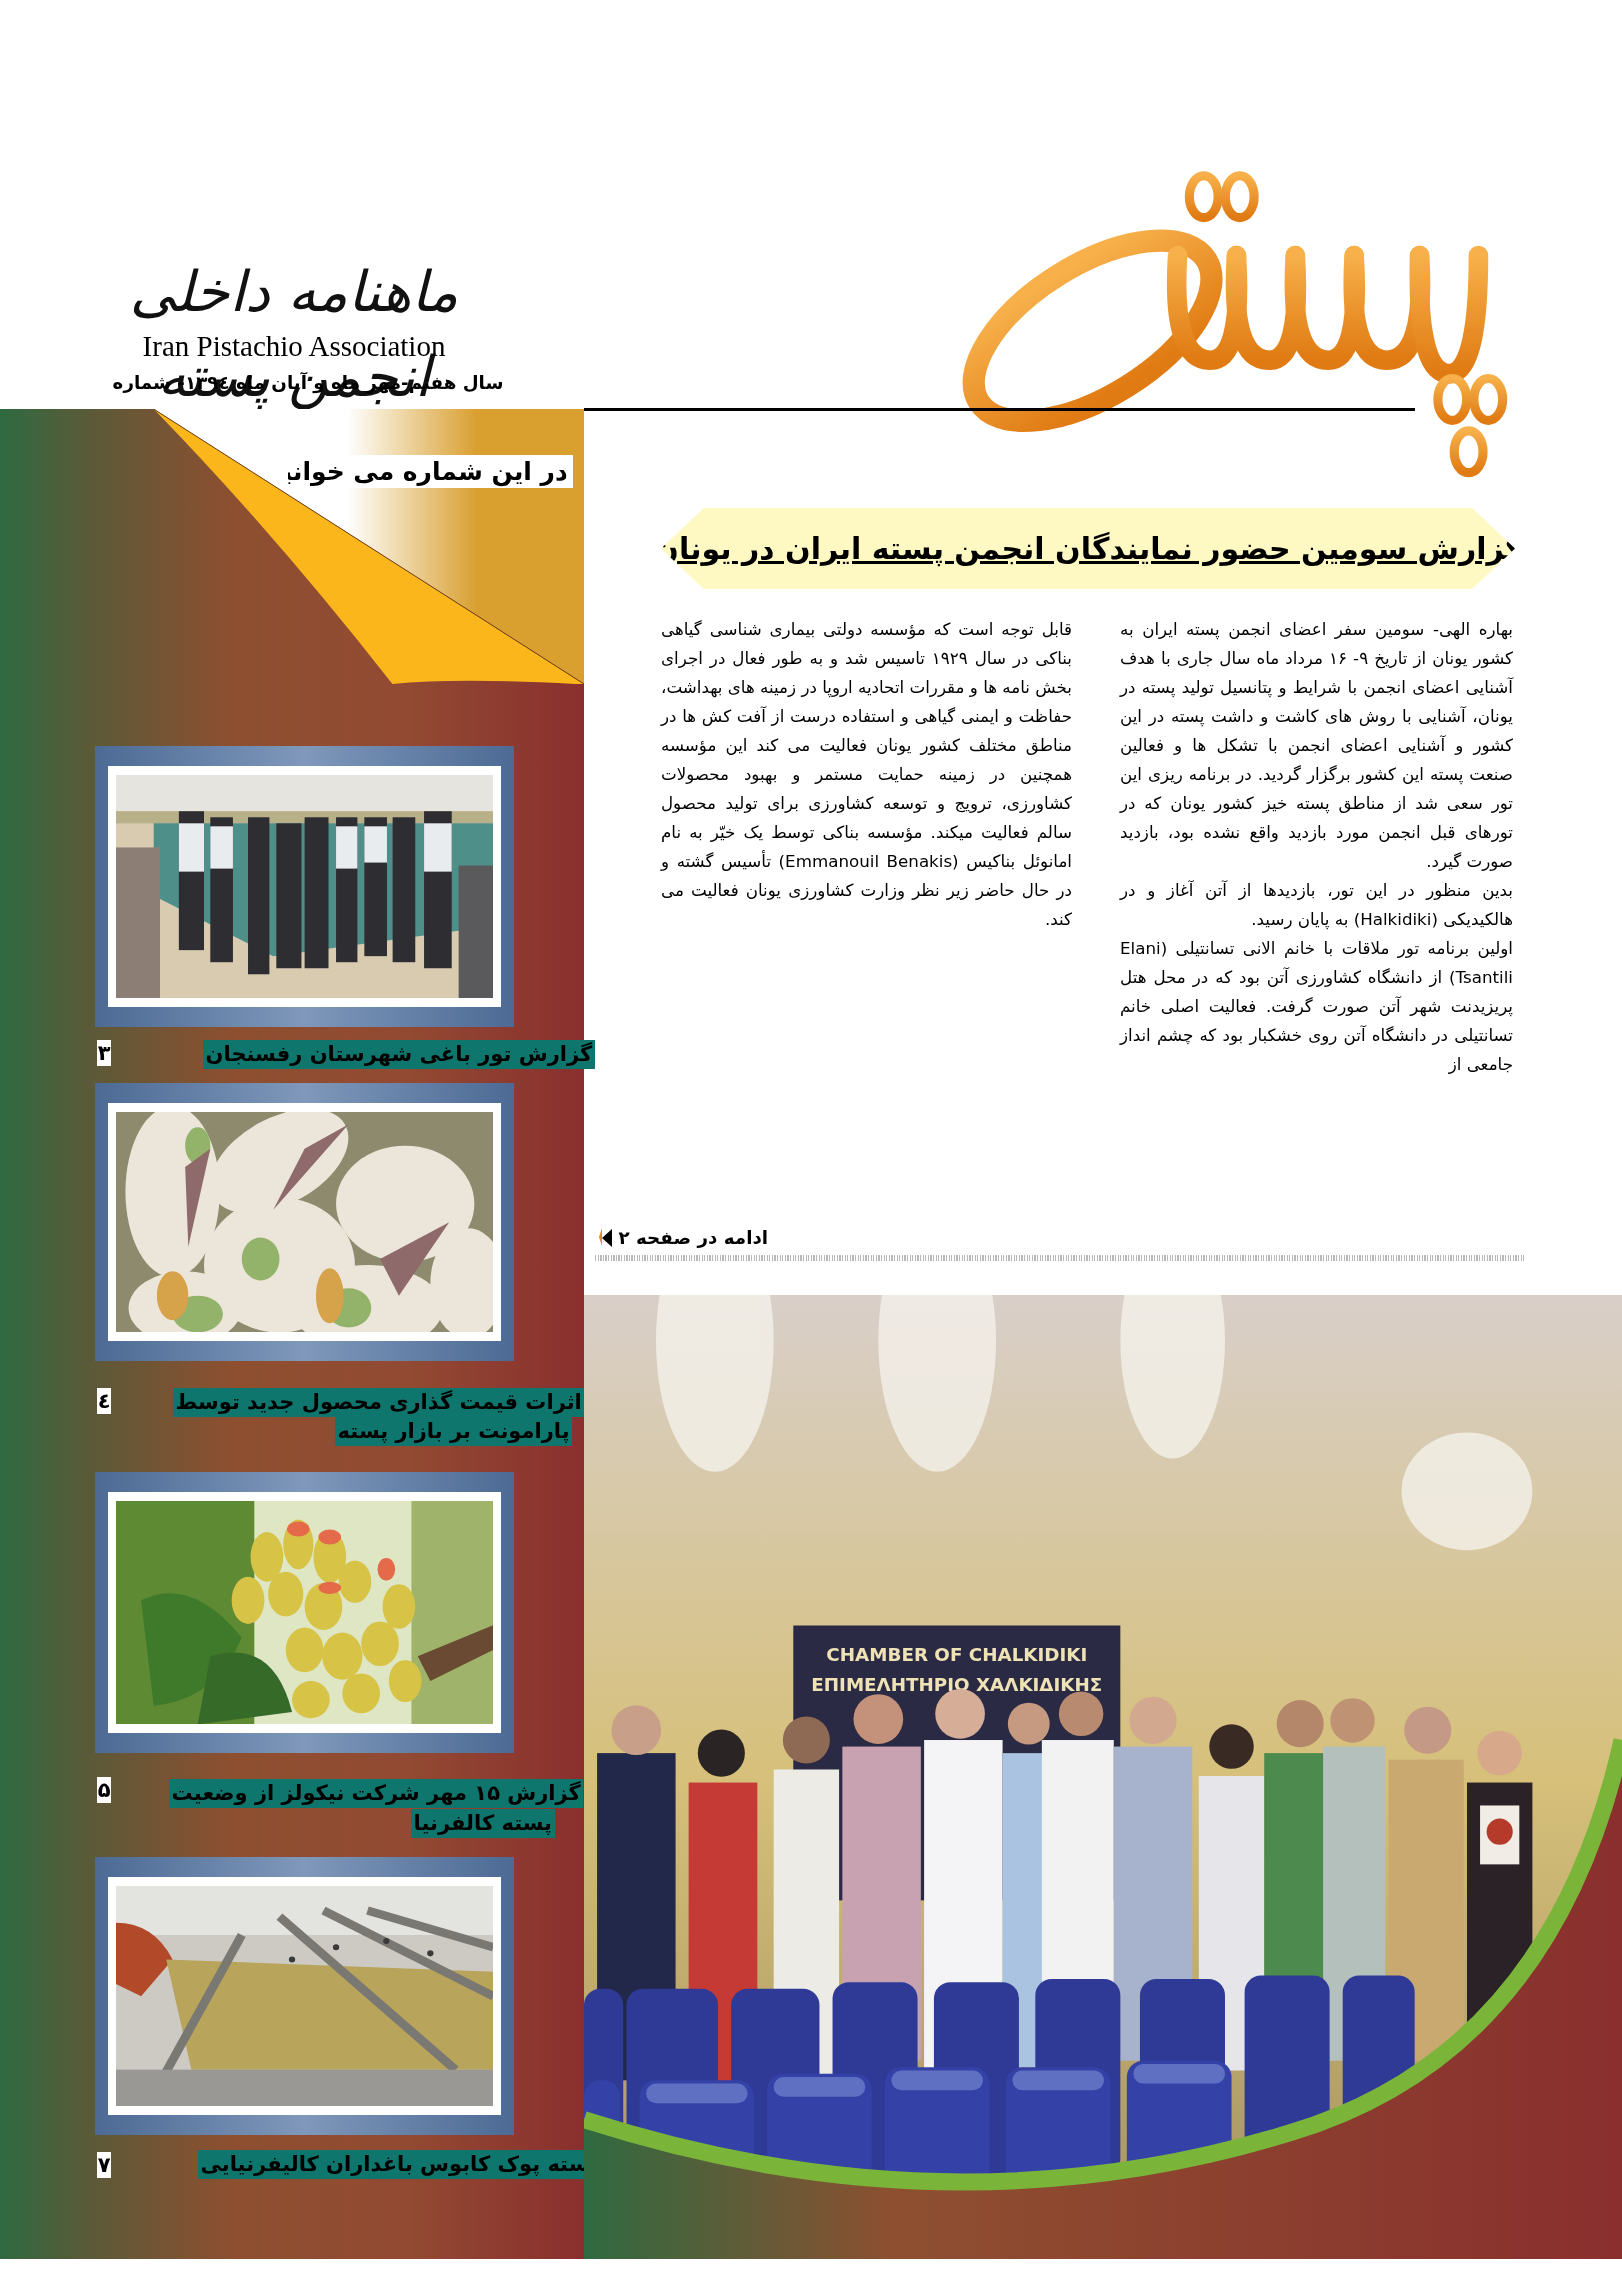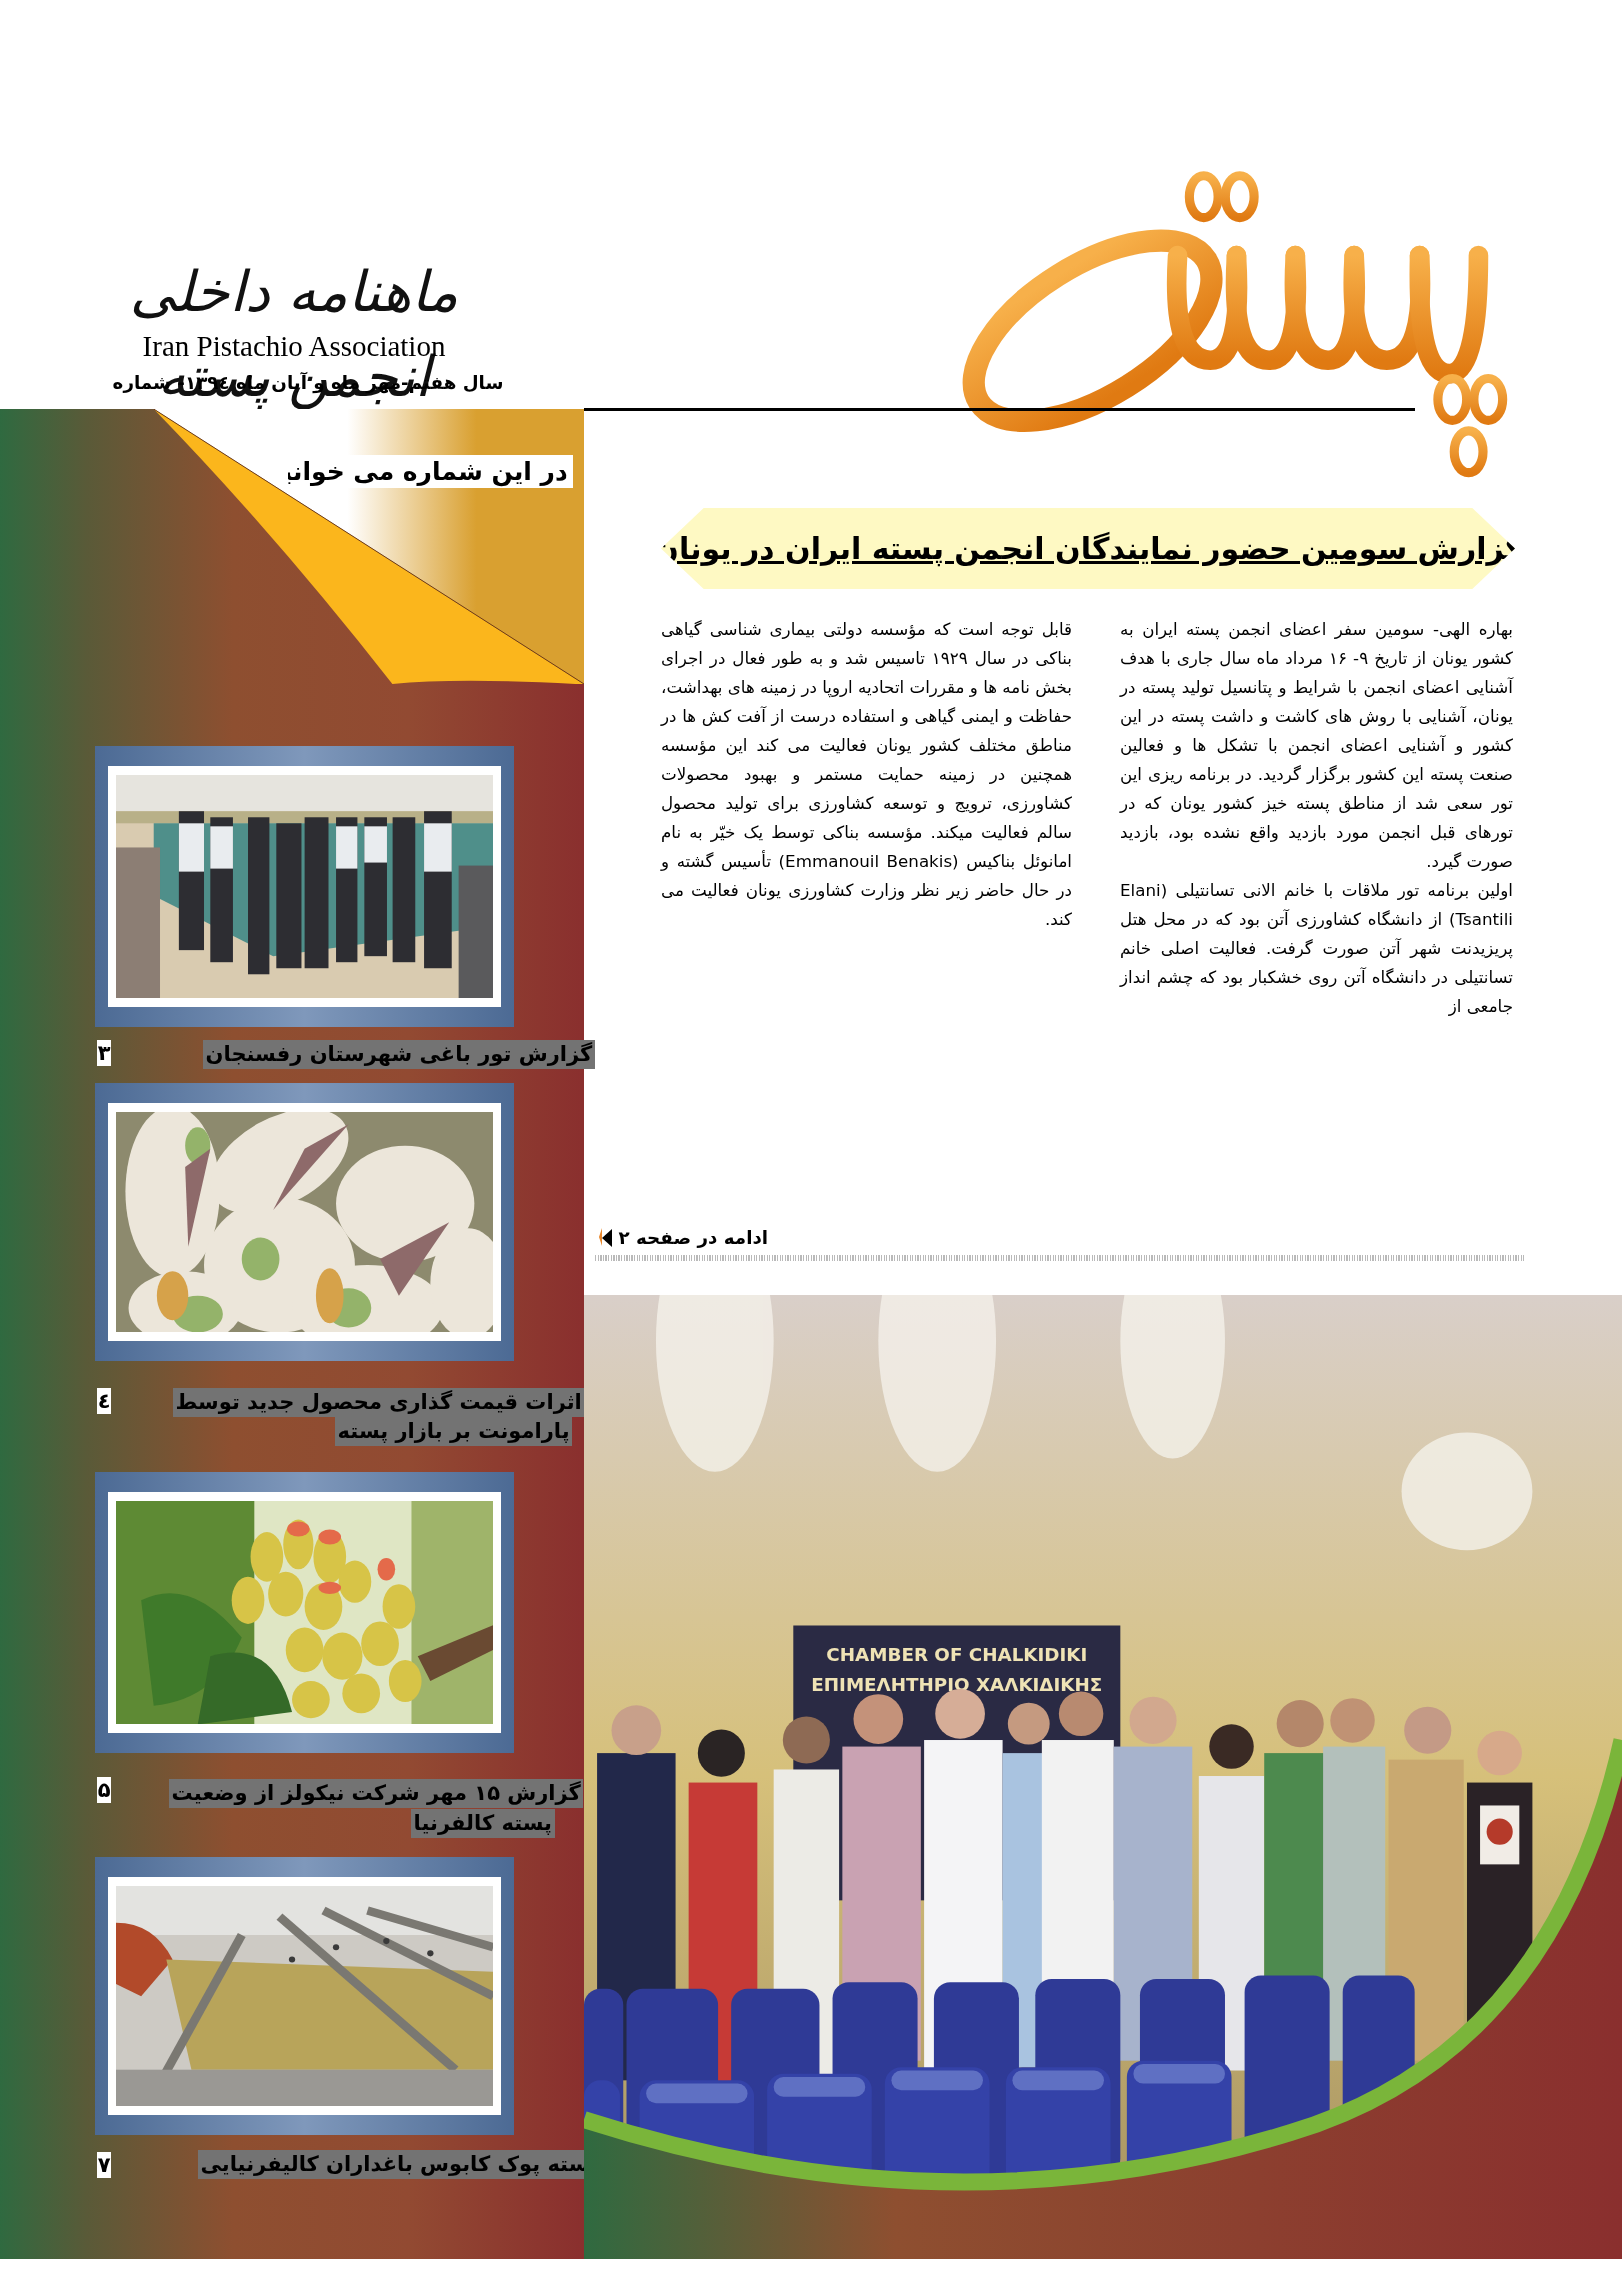--- a/index.html
+++ b/index.html
@@ -52,21 +52,21 @@
     background: linear-gradient(to right, #4c6a94, #7f98bb 50%, #4c6a94);
     padding: 19.6px 13px;
   }
   .thumb-inner {
     background: #fff; padding: 9.2px 7.9px; width: 100%; height: 100%;
   }
   .thumb-img { width: 100%; height: 100%; overflow: hidden; position: relative; }
   .thumb-img svg { width: 100%; height: 100%; display: block; }
 
   .toc-title {
-    position: absolute; background: #737373; font-size: 21px; font-weight: bold;
+    position: absolute; background: #0f766e; font-size: 21px; font-weight: bold;
     direction: rtl; text-align: right; line-height: 29px; padding: 0 2.6px; white-space: nowrap;
   }
   .toc-page {
     position: absolute; background: #fff; font-size: 21px; font-weight: bold;
     line-height: 26px; width: 14.4px; text-align: center;
   }
 
   
   .article-banner {
     left: 661px; top: 508px; width: 854px; height: 81px;
@@ -309,20 +309,21 @@
 </div>
 <div class="toc-title" style="top:2150px;left:198px;">پسته پوک کابوس باغداران کالیفرنیایی</div>
 <div class="toc-page" style="top:2152px;left:97px;">۷</div>
 
 <div class="abs article-banner">
   <span>گزارش سومین حضور نمایندگان انجمن پسته ایران در یونان</span>
 </div>
 
 <div class="col col-right">
   <p>بهاره الهی- سومین سفر اعضای انجمن پسته ایران به کشور یونان از تاریخ ۹- ۱۶ مرداد ماه سال جاری با هدف آشنایی اعضای انجمن با شرایط و پتانسیل تولید پسته در یونان، آشنایی با روش های کاشت و داشت پسته در این کشور و آشنایی اعضای انجمن با تشکل ها و فعالین صنعت پسته این کشور برگزار گردید. در برنامه ریزی این تور سعی شد از مناطق پسته خیز کشور یونان که در تورهای قبل انجمن مورد بازدید واقع نشده بود، بازدید صورت گیرد.</p>
+  <p>بدین منظور در این تور، بازدیدها از آتن آغاز و در هالکیدیکی (Halkidiki) به پایان رسید.</p>
   <p>اولین برنامه تور ملاقات با خانم الانی تسانتیلی (Elani Tsantili) از دانشگاه کشاورزی آتن بود که در محل هتل پریزیدنت شهر آتن صورت گرفت. فعالیت اصلی خانم تسانتیلی در دانشگاه آتن روی خشکبار بود که چشم انداز جامعی از</p>
 </div>
 
 <div class="col col-left">
   <p>قابل توجه است که مؤسسه دولتی بیماری شناسی گیاهی بناکی در سال ۱۹۲۹ تاسیس شد و به طور فعال در اجرای بخش نامه ها و مقررات اتحادیه اروپا در زمینه های بهداشت، حفاظت و ایمنی گیاهی و استفاده درست از آفت کش ها در مناطق مختلف کشور یونان فعالیت می کند این مؤسسه همچنین در زمینه حمایت مستمر و بهبود محصولات کشاورزی، ترویج و توسعه کشاورزی برای تولید محصول سالم  فعالیت میکند. مؤسسه بناکی توسط یک خیّر به نام امانوئل بناکیس (Emmanouil Benakis) تأسیس گشته و در حال حاضر زیر نظر وزارت کشاورزی یونان فعالیت می کند.</p>
 </div>
 
 <div class="abs continued">
   <span class="continued-arrow"></span>
   <span class="continued-text">ادامه در صفحه ۲</span>

